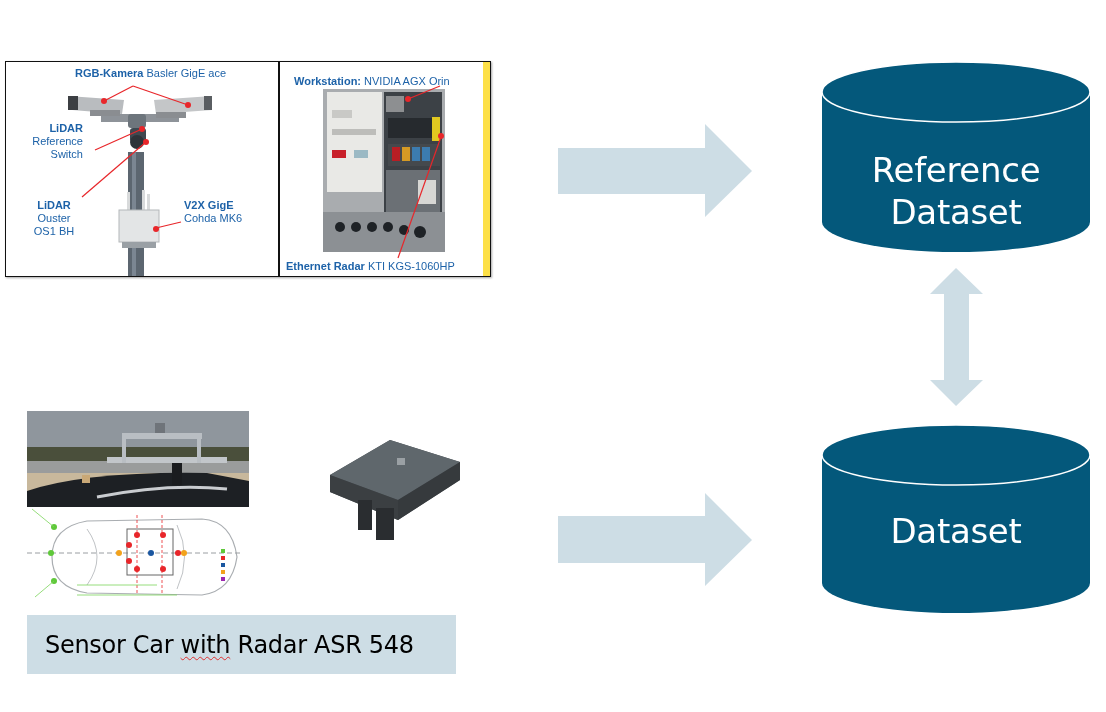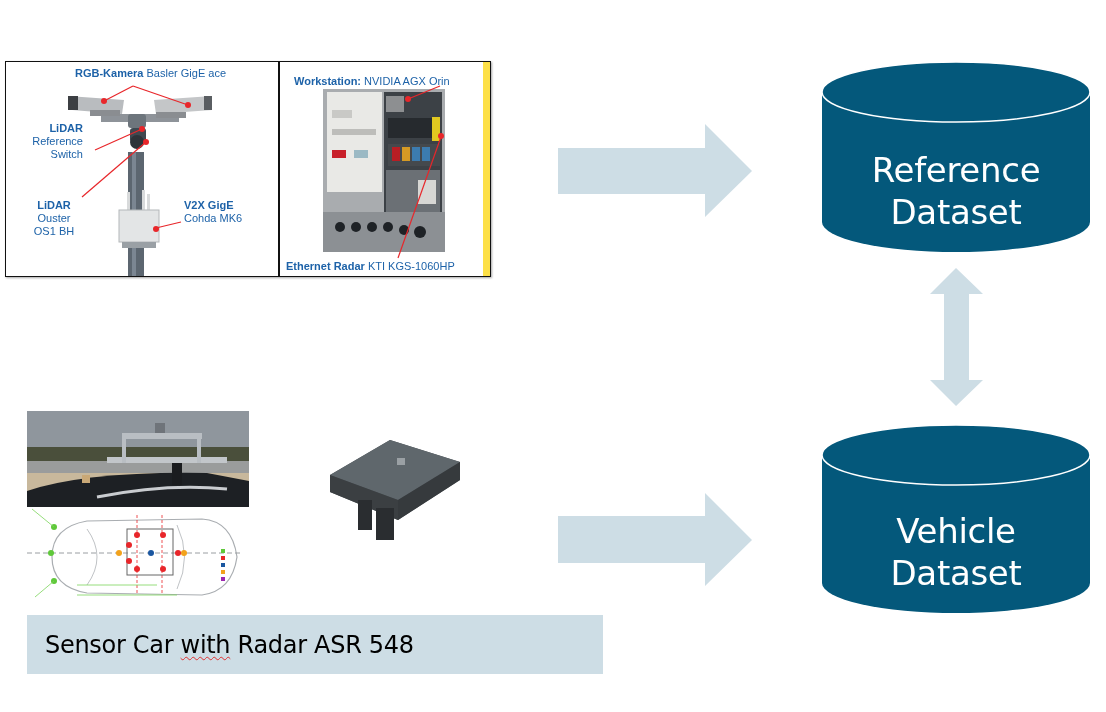--- a/index.html
+++ b/index.html
@@ -8,21 +8,21 @@
   .abs { position: absolute; }
 
   
   #infra-panel { left: 5px; top: 61px; width: 477px; height: 214px; border: 1.5px solid #111;
                  box-shadow: 1px 1px 2px rgba(0,0,0,0.35); background: #fde047; padding-left: 7px; }
   #infra-divider { left: 272px; top: 0; width: 2px; height: 214px; background: #111; }
   .blue-label { color: #1d62a8; font-size: 11px; line-height: 13px; position: absolute; white-space: nowrap; }
   .blue-label b { font-weight: bold; }
 
   
-  #sensor-caption { left: 27px; top: 615px; width: 576px; height: 59px; background: #cddde5; }
+  #sensor-caption { left: 27px; top: 615px; width: 429px; height: 59px; background: #cddde5; }
   #sensor-caption-text { position: absolute; left: 18px; top: 16px; font-family: "DejaVu Sans", sans-serif;
                          font-size: 24px; color: #000; letter-spacing: -0.3px; white-space: nowrap; }
   .spell { text-decoration: underline wavy #e03030; text-decoration-thickness: 1px; text-underline-offset: 3px; }
 
   
   .cyl-text { position: absolute; width: 268px; text-align: center; color: #ffffff;
               font-family: "DejaVu Sans", sans-serif; font-size: 34px; line-height: 42px; letter-spacing: -0.3px; }
 </style>
 </head>
 <body>
@@ -158,21 +158,20 @@
     <path d="M822,455 L822,583 A134,30 0 0 0 1090,583 L1090,455 Z" fill="#04587b"></path>
     <ellipse cx="956" cy="455" rx="134" ry="30" fill="#04587b" stroke="#ffffff" stroke-width="1.5"></ellipse>
   </g>
 </svg>
 
 <div class="cyl-text" style="left:822px;top:149px">
   <div>Reference</div>
   <div>Dataset</div>
 </div>
 <div class="cyl-text" style="left:822px;top:510px">
-  <div>Vehicle</div>
   <div>Dataset</div>
 </div>
 
 <svg class="abs" style="left:27px;top:411px" width="222" height="96">
   <rect width="222" height="96" fill="#a7abaf"></rect>
   <rect y="0" width="222" height="38" fill="#8f969d"></rect>
   <rect y="36" width="222" height="14" fill="#4a4f3b"></rect>
   <rect y="50" width="222" height="12" fill="#9a9c9c"></rect>
   <rect y="62" width="222" height="34" fill="#c8b89c"></rect>
   <path d="M0,96 L0,80 Q60,60 180,62 L222,70 L222,96 Z" fill="#1d2024"></path>

